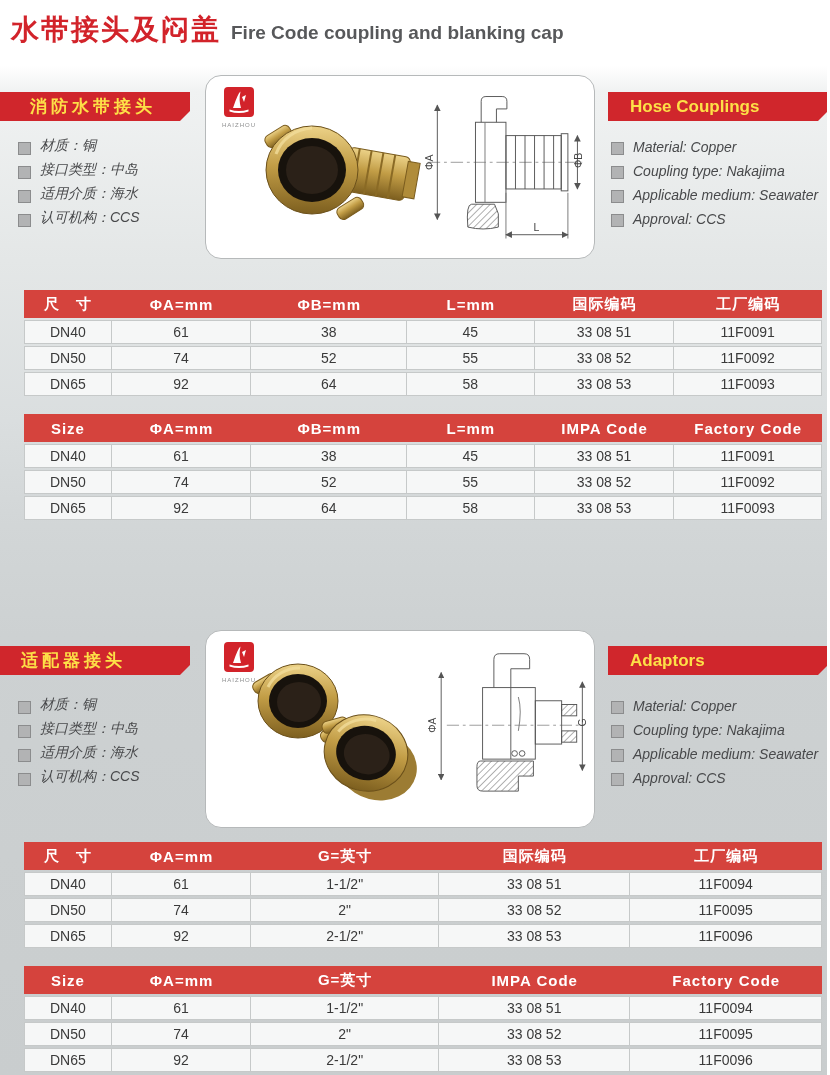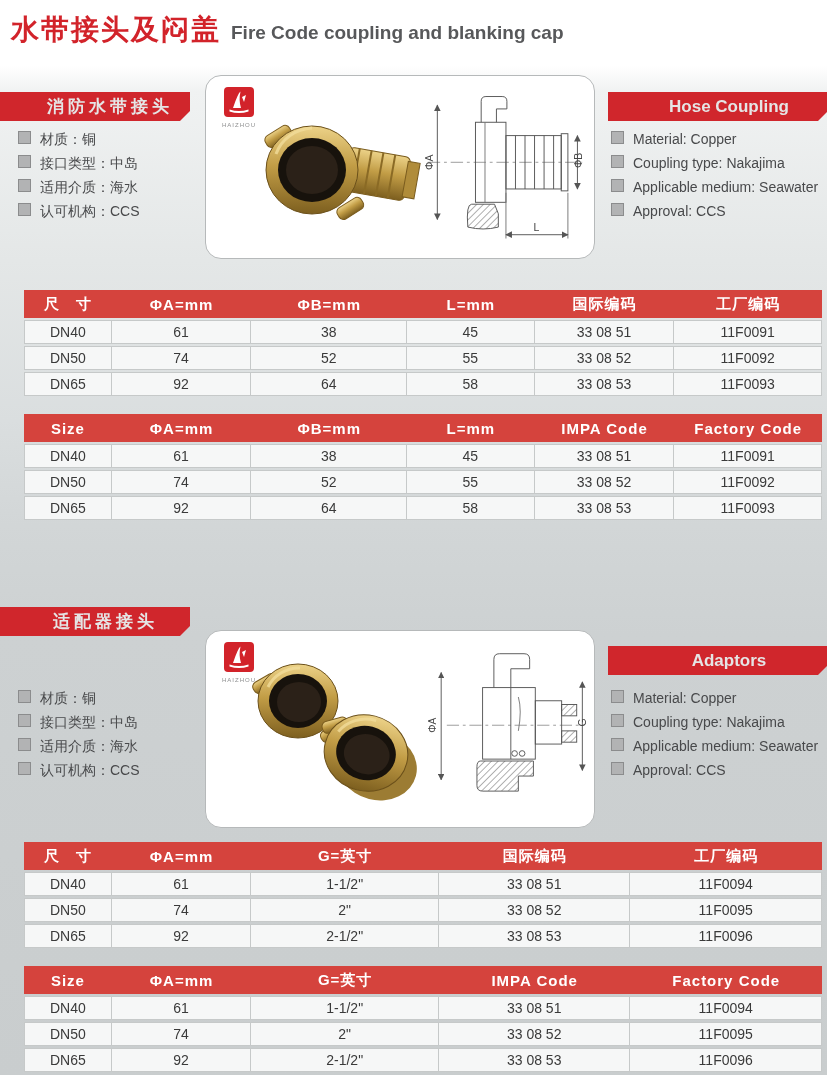--- a/index.html
+++ b/index.html
@@ -5,28 +5,28 @@
   html,body{margin:0;padding:0;}
   .page{position:relative;width:827px;height:1075px;overflow:hidden;
     font-family:"Liberation Sans","DejaVu Sans",sans-serif;
     background:linear-gradient(180deg,#ffffff 0px,#ffffff 66px,#f0f2f2 92px,#e4e7e7 260px,
       #dadedf 420px,#d2d6d7 525px,#cdd1d2 635px,#c9cdce 1075px);}
   
   .title{position:absolute;left:11px;top:11px;display:flex;align-items:baseline;gap:10px;}
   .title-cn{color:#d2232a;font-size:28px;font-weight:bold;letter-spacing:2px;}
   .title-en{color:#57585a;font-size:19px;font-weight:bold;}
   
-  .banner{position:absolute;height:29px;background:#d0262c;color:#e5e5e5;font-weight:bold;
+  .banner{position:absolute;height:29px;background:#d0262c;color:#fde047;font-weight:bold;
     display:flex;align-items:center;box-sizing:border-box;
-    clip-path:polygon(0 0,100% 0,100% calc(100% - 10px),calc(100% - 10px) 100%,0 100%);justify-content:center;}
+    clip-path:polygon(0 0,100% 0,100% calc(100% - 10px),calc(100% - 10px) 100%,0 100%);}
   .banner.cn{left:0;width:190px;font-size:17px;padding-left:30px;letter-spacing:4px;}
   .banner.en{left:608px;width:220px;font-size:17px;padding-left:22px;}
   
   .specs{position:absolute;}
-  .spec-item{display:flex;align-items:flex-start;height:24px;}
+  .spec-item{display:flex;align-items:flex-end;height:24px;font-style:italic;}
   .bullet{width:11px;height:11px;background:#b2b3b4;border:1px solid #8b8c8d;margin-right:9px;flex:none;}
   .spec-text{font-size:14px;color:#48494b;white-space:nowrap;}
   .specs.cnpos{left:18px;width:185px;}
   .specs.enpos{left:611px;width:219px;}
   
   .image-box{position:absolute;left:205px;width:388px;background:#fff;
     border:1px solid #b6b9ba;border-radius:16px;}
   #box1{top:75px;height:182px;}
   #box2{top:630px;height:196px;}
   .logo{position:absolute;left:13px;top:11px;width:40px;text-align:center;}
@@ -143,21 +143,21 @@
       <text x="168" y="78" font-size="11" fill="#444" text-anchor="middle" transform="rotate(-90 166 78)">ΦB</text>
       <path d="M46 146 Q44 122 50 122 L74 122 L78 132 L78 146 Q62 150 46 146 Z" fill="url(#h1)" stroke="#555"></path>
       <line x1="86" y1="110" x2="86" y2="158" stroke="#777"></line>
       <line x1="151" y1="110" x2="151" y2="158" stroke="#777"></line>
       <line x1="86" y1="154" x2="151" y2="154" stroke="#555" marker-start="url(#arr)" marker-end="url(#arr)"></line>
       <text x="118" y="150" font-size="11" fill="#444" text-anchor="middle">L</text>
     </svg>
   </div>
 
   <div class="banner en" style="top:92px;">
-    <span>Hose Coupling</span>
+    <span>Hose Couplings</span>
   </div>
   <div class="specs enpos" style="top:131px;">
       <div class="spec-item">
         <span class="bullet"></span>
         <span class="spec-text">Material: Copper</span>
       </div>
       <div class="spec-item">
         <span class="bullet"></span>
         <span class="spec-text">Coupling type: Nakajima</span>
       </div>
@@ -245,21 +245,21 @@
             <td>92</td>
             <td>64</td>
             <td>58</td>
             <td>33 08 53</td>
             <td>11F0093</td>
           </tr>
         </tbody>
       </table>
     </div>
 
-  <div class="banner cn" style="top:607px;padding-left:21px;">
+  <div class="banner cn" style="top:646px;padding-left:21px;">
     <span>适配器接头</span>
   </div>
   <div class="specs cnpos" style="top:690px;">
       <div class="spec-item">
         <span class="bullet"></span>
         <span class="spec-text">材质：铜</span>
       </div>
       <div class="spec-item">
         <span class="bullet"></span>
         <span class="spec-text">接口类型：中岛</span>

